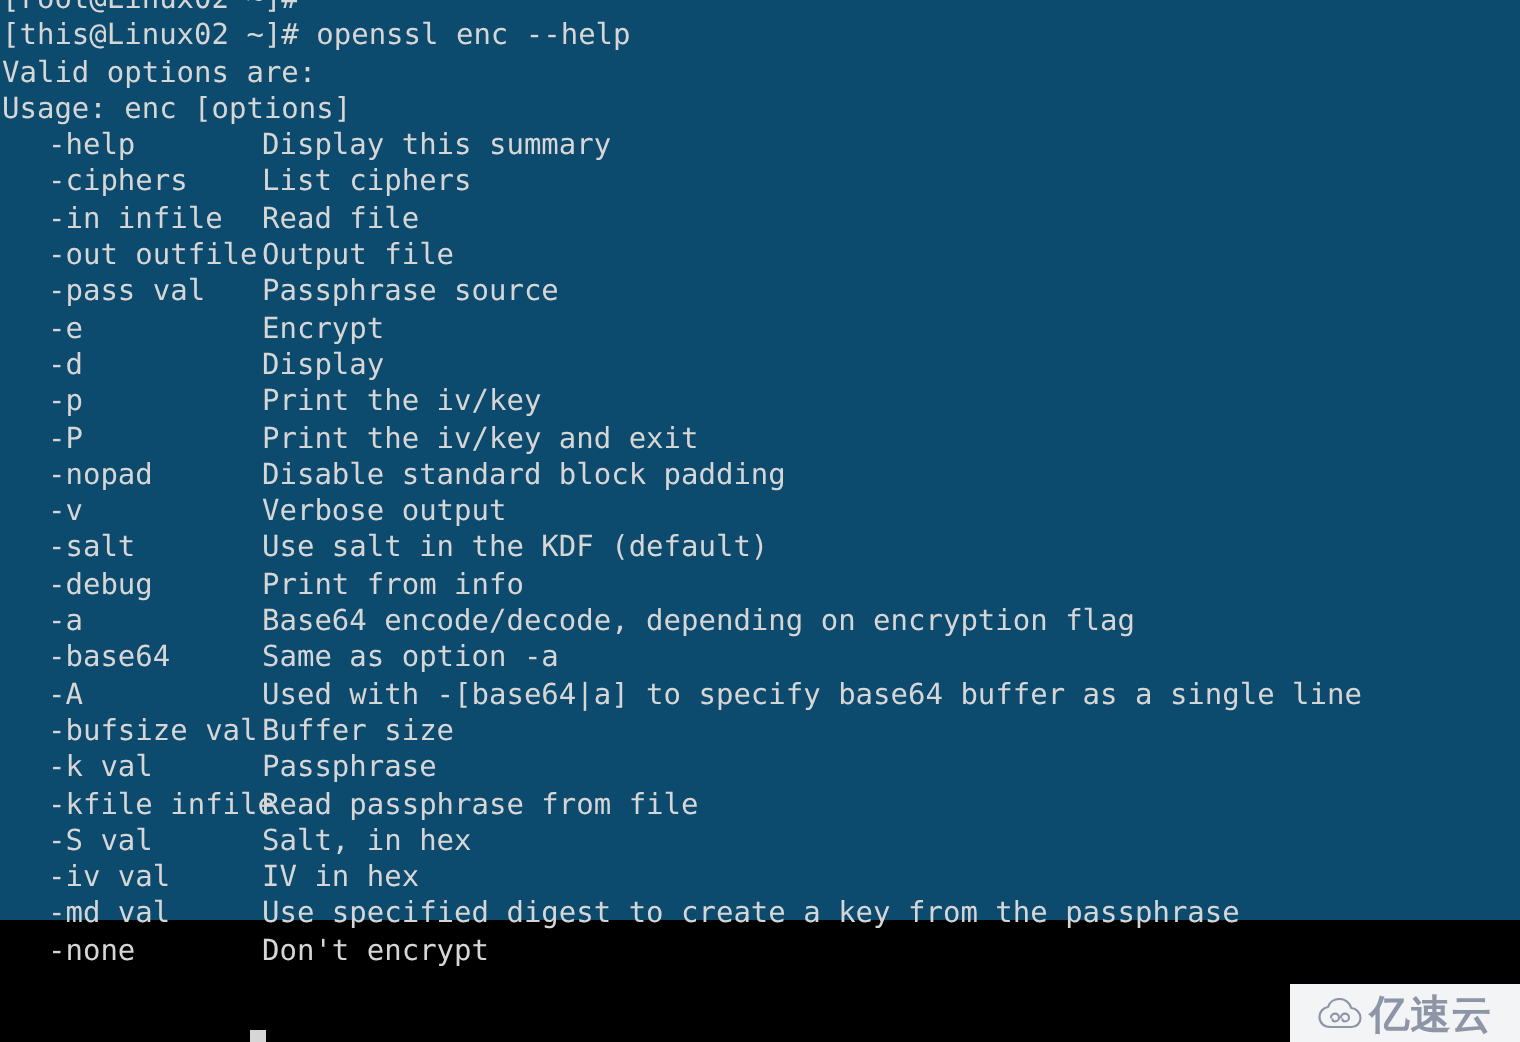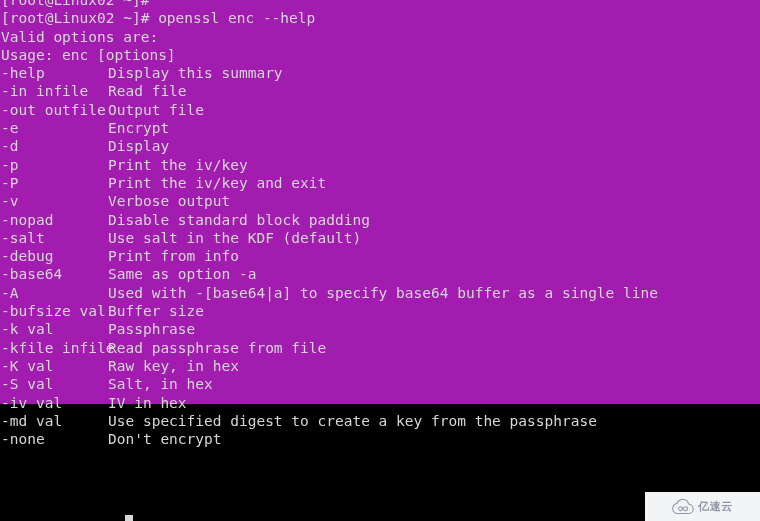--- a/index.html
+++ b/index.html
@@ -13,22 +13,22 @@
     height: 521px;
     background: #000000;
     overflow: hidden;
     font-family: "DejaVu Sans Mono", "Liberation Mono", monospace;
   }
   #terminal {
     position: absolute;
     left: 0;
     top: 0;
     width: 760px;
-    height: 404px;
-    background: #a21caf;
+    height: 460px;
+    background: #0c4a6e;
     padding: 17px;
     box-sizing: border-box;
   }
   
   #term-lines {
     position: absolute;
     left: 0;
     top: -9px;
     width: 760px;
   }
@@ -37,20 +37,21 @@
     line-height: 18.3px;
     white-space: pre;
     font-size: 14.5px;
     color: #d6d6d6;
     letter-spacing: 0px;
     padding-left: 1px;
   }
   .opt-line {
     display: block;
     white-space: pre;
+    margin-left: 23px;
   }
   .col-opt {
     display: inline-block;
     width: 107px;
     white-space: pre;
   }
   .col-desc {
     display: inline-block;
     white-space: pre;
   }
@@ -75,57 +76,59 @@
     justify-content: center;
     gap: 4px;
   }
   #watermark .wm-icon {
     display: block;
     width: 22px;
     height: 16px;
   }
   #watermark .wm-text {
     font-family: "DejaVu Sans", "Liberation Sans", sans-serif;
-    font-size: 11px;
+    font-size: 20px;
     font-weight: 600;
     color: #8e95a6;
     letter-spacing: 0.5px;
     line-height: 1;
   }
 </style>
 </head>
 <body>
 
 <div id="screen">
 
   <div id="terminal">
     <div id="term-lines">
 
       <div class="line">[root@Linux02 ~]#</div>
-      <div class="line">[root@Linux02 ~]# openssl enc --help</div>
+      <div class="line">[this@Linux02 ~]# openssl enc --help</div>
       <div class="line">Valid options are:</div>
       <div class="line">Usage: enc [options]</div>
 
       <div class="line opt-line"><span class="col-opt">-help</span><span class="col-desc">Display this summary</span></div>
+      <div class="line opt-line"><span class="col-opt">-ciphers</span><span class="col-desc">List ciphers</span></div>
       <div class="line opt-line"><span class="col-opt">-in infile</span><span class="col-desc">Read file</span></div>
       <div class="line opt-line"><span class="col-opt">-out outfile</span><span class="col-desc">Output file</span></div>
+      <div class="line opt-line"><span class="col-opt">-pass val</span><span class="col-desc">Passphrase source</span></div>
       <div class="line opt-line"><span class="col-opt">-e</span><span class="col-desc">Encrypt</span></div>
       <div class="line opt-line"><span class="col-opt">-d</span><span class="col-desc">Display</span></div>
       <div class="line opt-line"><span class="col-opt">-p</span><span class="col-desc">Print the iv/key</span></div>
       <div class="line opt-line"><span class="col-opt">-P</span><span class="col-desc">Print the iv/key and exit</span></div>
+      <div class="line opt-line"><span class="col-opt">-nopad</span><span class="col-desc">Disable standard block padding</span></div>
       <div class="line opt-line"><span class="col-opt">-v</span><span class="col-desc">Verbose output</span></div>
-      <div class="line opt-line"><span class="col-opt">-nopad</span><span class="col-desc">Disable standard block padding</span></div>
       <div class="line opt-line"><span class="col-opt">-salt</span><span class="col-desc">Use salt in the KDF (default)</span></div>
       <div class="line opt-line"><span class="col-opt">-debug</span><span class="col-desc">Print from info</span></div>
+      <div class="line opt-line"><span class="col-opt">-a</span><span class="col-desc">Base64 encode/decode, depending on encryption flag</span></div>
       <div class="line opt-line"><span class="col-opt">-base64</span><span class="col-desc">Same as option -a</span></div>
       <div class="line opt-line"><span class="col-opt">-A</span><span class="col-desc">Used with -[base64|a] to specify base64 buffer as a single line</span></div>
       <div class="line opt-line"><span class="col-opt">-bufsize val</span><span class="col-desc">Buffer size</span></div>
       <div class="line opt-line"><span class="col-opt">-k val</span><span class="col-desc">Passphrase</span></div>
       <div class="line opt-line"><span class="col-opt">-kfile infile</span><span class="col-desc">Read passphrase from file</span></div>
-      <div class="line opt-line"><span class="col-opt">-K val</span><span class="col-desc">Raw key, in hex</span></div>
       <div class="line opt-line"><span class="col-opt">-S val</span><span class="col-desc">Salt, in hex</span></div>
       <div class="line opt-line"><span class="col-opt">-iv val</span><span class="col-desc">IV in hex</span></div>
       <div class="line opt-line"><span class="col-opt">-md val</span><span class="col-desc">Use specified digest to create a key from the passphrase</span></div>
       <div class="line opt-line"><span class="col-opt">-none</span><span class="col-desc">Don't encrypt</span></div>
 
     </div>
 
     <div id="cursor"></div>
   </div>
 

